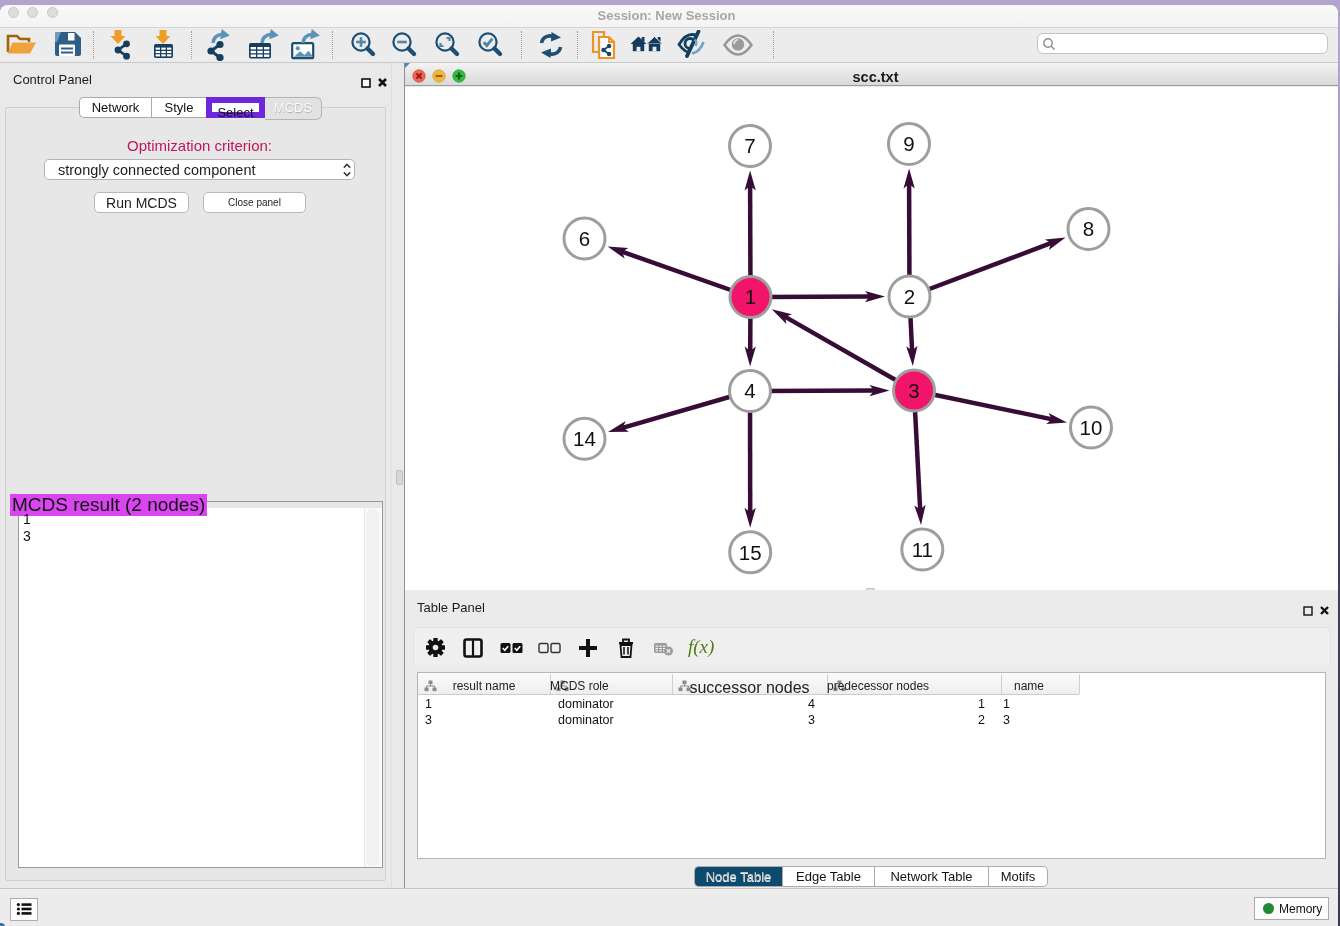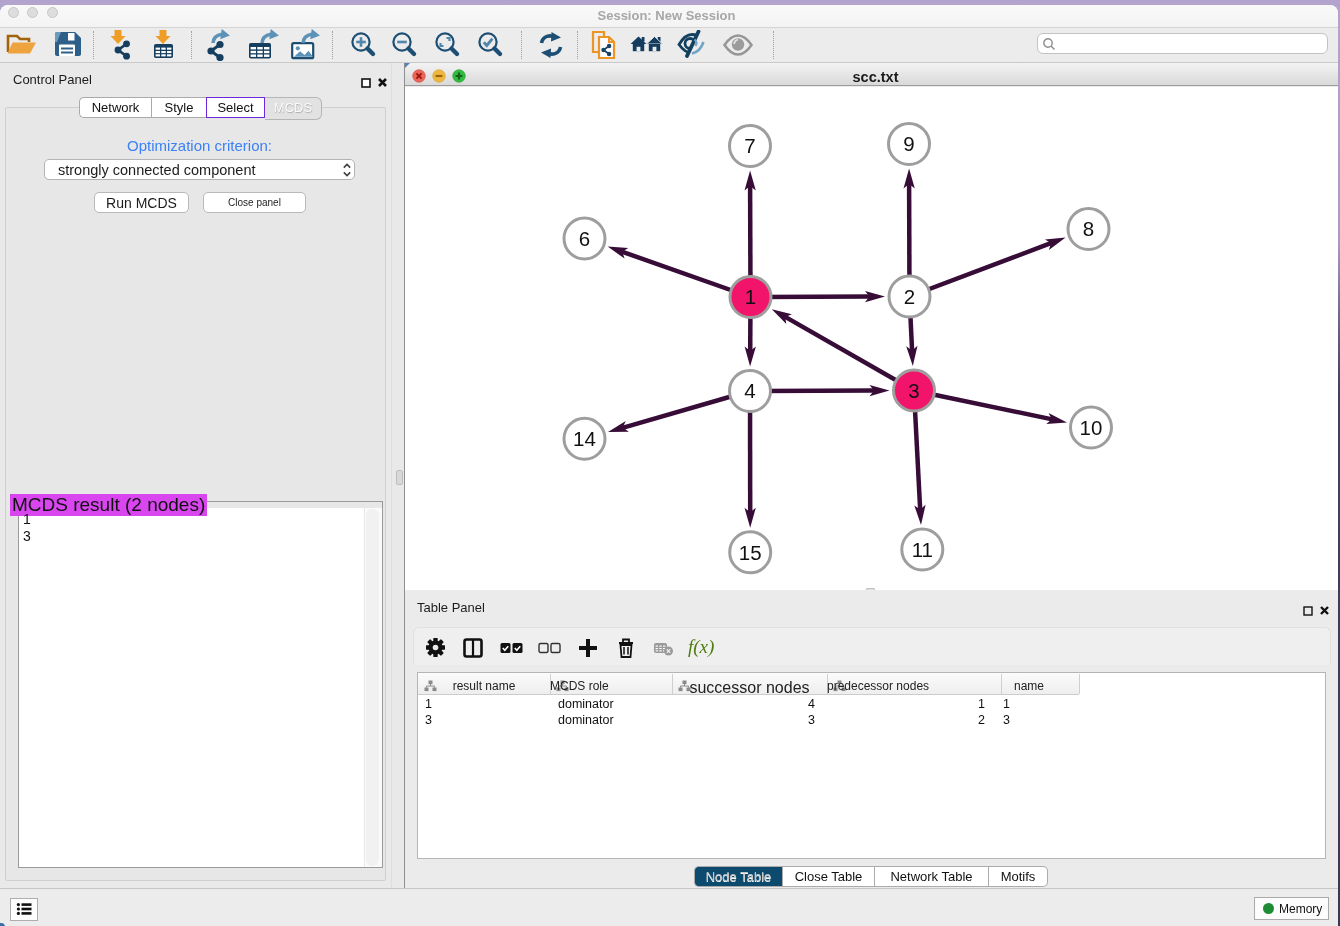--- a/index.html
+++ b/index.html
@@ -170,24 +170,24 @@
 <div class="abs" style="left:361px;top:74px;width:10px;height:10px"><svg width="10" height="10" viewBox="0 0 10 10" style="">
       <rect x="1" y="1" width="8" height="8" fill="#fff" stroke="#111" stroke-width="1.6"></rect>
     </svg></div>
 <div class="abs" style="left:377px;top:74px;width:11px;height:11px"><svg width="11" height="11" viewBox="0 0 11 11" style="">
       <path d="M2,2 l7,7 M9,2 l-7,7" stroke="#111" stroke-width="2.6"></path>
     </svg></div>
 <div class="abs" style="left:5px;top:107px;width:381px;height:774px;background:#e7e7e7;border:1px solid #cfcfcf;border-radius:2px"></div>
 <div class="abs" style="left:79px;top:97px;height:21px;display:flex;font-size:13px;">
 <div style="width:72px;background:#fff;border:1px solid #aaa;border-right:none;border-radius:5px 0 0 5px;text-align:center;line-height:19px;color:#111">Network</div>
 <div style="width:55px;background:#fff;border:1px solid #aaa;border-right:none;text-align:center;line-height:19px;color:#111">Style</div>
-<div style="width:59px;background:#fff;border:1px solid #6d28d9;text-align:center;line-height:19px;color:#111">Select</div>
+<div style="width:59px;background:#fff;border:6px solid #6d28d9;text-align:center;line-height:19px;color:#111">Select</div>
 <div style="width:57px;height:23px;background:#e2e2e2;border:1px solid #b5b5b5;border-left:none;border-radius:0 6px 6px 0;text-align:center;line-height:20px;color:#fbfbfb;text-shadow:0.5px 1px 1px #adadad">MCDS</div>
 </div>
-<div class="abs" style="left:0;top:137px;width:399px;text-align:center;font-size:15px;color:#3b82f6">Optimization criterion:</div>
+<div class="abs" style="left:0;top:137px;width:399px;text-align:center;font-size:15px;color:#be185d">Optimization criterion:</div>
 <div class="abs" style="left:44px;top:159px;width:311px;height:21px;background:#fff;border:1px solid #b3b3b3;border-radius:5px;font-size:14.5px;line-height:20px;color:#1c1c1c;padding-left:13px">strongly connected component</div>
 <div class="abs" style="left:341px;top:162px;width:12px;height:16px"><svg width="12" height="16" viewBox="0 0 12 16" style="">
       <path d="M2.8,5.6 L6,2.4 9.2,5.6" stroke="#3c3c3c" stroke-width="1.5" fill="none"></path>
       <path d="M2.8,10.4 L6,13.6 9.2,10.4" stroke="#3c3c3c" stroke-width="1.5" fill="none"></path>
     </svg></div>
 <div class="abs" style="left:94px;top:192px;width:95px;height:21px;background:#fff;border:1px solid #b9b9b9;border-radius:5px;text-align:center;font-size:14px;line-height:20px;color:#1c1c1c">Run MCDS</div>
 <div class="abs" style="left:203px;top:192px;width:103px;height:21px;background:#fff;border:1px solid #b9b9b9;border-radius:5px;text-align:center;font-size:10px;line-height:20px;color:#1c1c1c">Close panel</div>
 <div class="abs" style="left:18px;top:501px;width:365px;height:367px;border:1px solid #9a9a9a"></div>
 <div class="abs" style="left:19px;top:508px;width:363px;height:359px;background:#fff"></div>
 <div class="abs" style="left:10px;top:494px;background:#d946ef;padding:0 2px;font-size:19px;color:#111">MCDS result (2 nodes)</div>
@@ -369,21 +369,21 @@
 <div class="abs" style="left:672px;top:697px;width:143px;text-align:right;font-size:12.5px;color:#111">4</div>
 <div class="abs" style="left:827px;top:697px;width:158px;text-align:right;font-size:12.5px;color:#111">1</div>
 <div class="abs" style="left:1003px;top:697px;font-size:12.5px;color:#111">1</div>
 <div class="abs" style="left:425px;top:713px;font-size:12.5px;color:#111">3</div>
 <div class="abs" style="left:558px;top:713px;font-size:12.5px;color:#111">dominator</div>
 <div class="abs" style="left:672px;top:713px;width:143px;text-align:right;font-size:12.5px;color:#111">3</div>
 <div class="abs" style="left:827px;top:713px;width:158px;text-align:right;font-size:12.5px;color:#111">2</div>
 <div class="abs" style="left:1003px;top:713px;font-size:12.5px;color:#111">3</div>
 <div class="abs" style="left:694px;top:866px;height:21px;display:flex;font-size:13px;">
 <div style="width:88px;background:#0c4a6e;border:1px solid #ababab;border-right:none;border-radius:5px 0 0 5px;text-align:center;line-height:19px;color:#c6c6c6;text-shadow:0 1px 0 #fff">Node Table</div>
-<div style="width:92px;background:#fff;border:1px solid #ababab;border-right:none;text-align:center;line-height:19px;color:#111">Close Table</div>
+<div style="width:92px;background:#fff;border:1px solid #ababab;border-right:none;text-align:center;line-height:19px;color:#111">Edge Table</div>
 <div style="width:115px;background:#fff;border:1px solid #ababab;text-align:center;line-height:19px;color:#111">Network Table</div>
 <div style="width:59px;background:#fff;border:1px solid #ababab;border-left:none;border-radius:0 5px 5px 0;text-align:center;line-height:19px;color:#111">Motifs</div>
 </div>
 <div class="abs" style="left:0;top:888px;width:1338px;height:38px;background:#ececec;border-top:1px solid #c6c6c6"></div>
 <div class="abs" style="left:0;top:891px;width:1338px;height:35px;background:#ececec"></div>
 <div class="abs" style="left:10px;top:898px;width:28px;height:23px;background:#fdfdfd;border:1px solid #aeaeae"></div>
 <div style="position:absolute;left:16px;top:902px;width:16px;height:14px"><svg width="16" height="14" viewBox="0 0 16 14" style="">
       <circle cx="2.4" cy="2.6" r="1.6" fill="#111"></circle>
       <rect x="5.5" y="1.3" width="10" height="2.6" fill="#111"></rect>
       <circle cx="2.4" cy="7" r="1.6" fill="#111"></circle>

